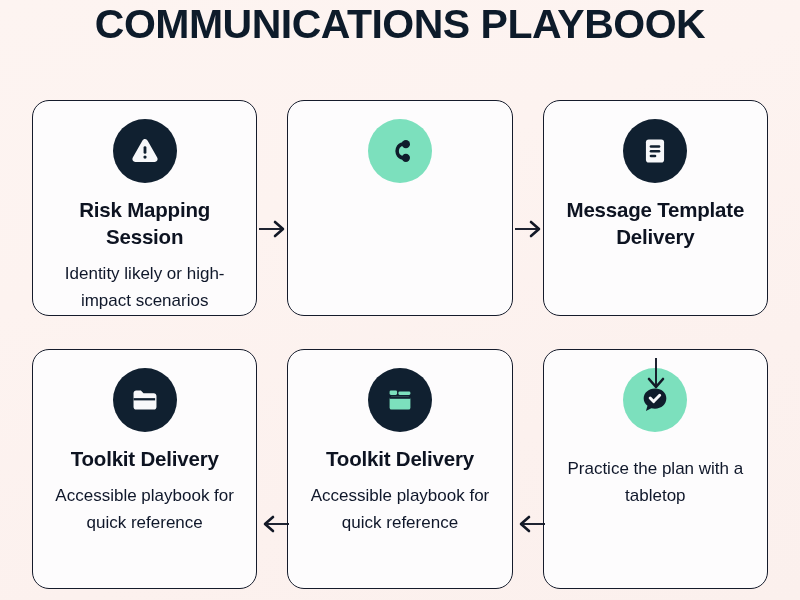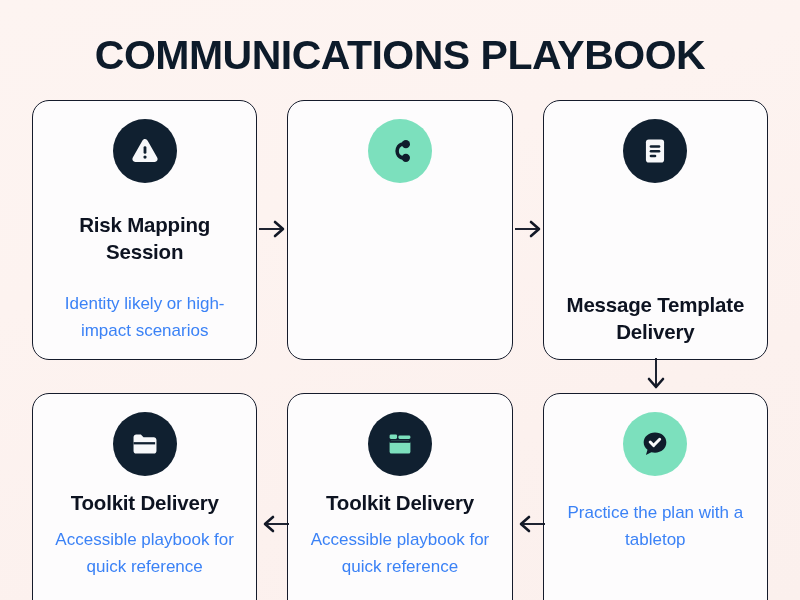--- a/index.html
+++ b/index.html
@@ -19,21 +19,21 @@
   }
 
   
   .page-title {
     text-align: center;
     font-size: 41px;
     line-height: 1;
     font-weight: 700;
     letter-spacing: -0.5px;
     color: #0d1b2a;
-    padding-top: 35px;
+    padding-top: 4px;
     white-space: nowrap;
   }
 
   
   .grid {
     position: absolute;
     left: 32px;
     top: 100px;
     width: 736px;
   }
@@ -51,21 +51,21 @@
     background: #fdfcfd;
     border: 1.4px solid #151b2b;
     border-radius: 17px;
     padding: 18px 12px 14px;
     display: flex;
     flex-direction: column;
     align-items: center;
     text-align: center;
   }
 
-  .card.top { height: 260px; justify-content: space-between; }
+  .card.top { height: 216px; }
   .card.bottom { height: 240px; }
 
   
   .icon-badge {
     width: 64px;
     height: 64px;
     border-radius: 50%;
     display: flex;
     align-items: center;
     justify-content: center;
@@ -85,21 +85,21 @@
     color: #0d1321;
     letter-spacing: -0.2px;
     max-width: 200px;
   }
 
   .card-desc {
     margin-top: 11px;
     font-size: 17px;
     line-height: 1.58;
     font-weight: 400;
-    color: #3b82f6;
+    color: #0f172a;
     max-width: 196px;
   }
 
   
   .arrow-h {
     position: absolute;
     width: 30px;
     height: 22px;
   }
   .arrow-v {

